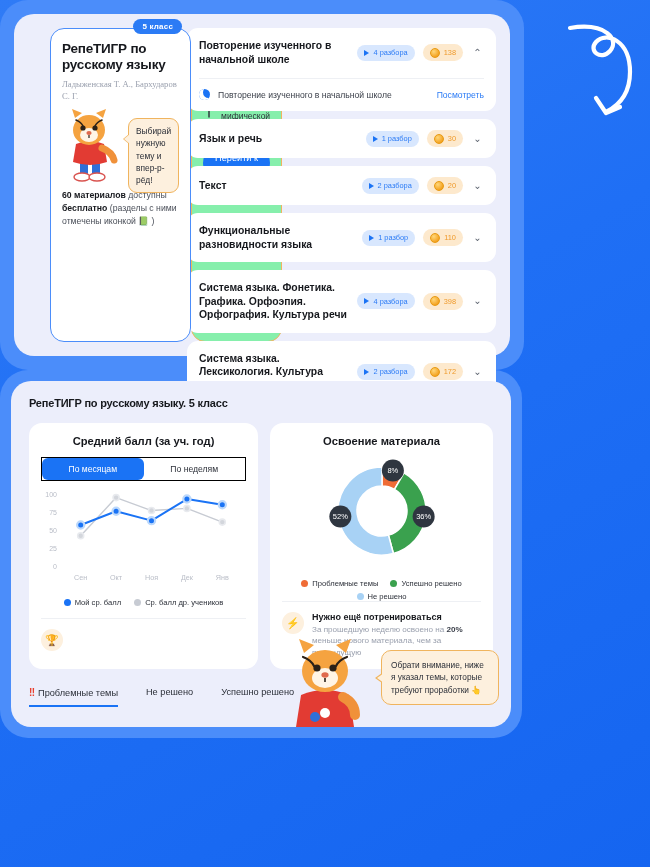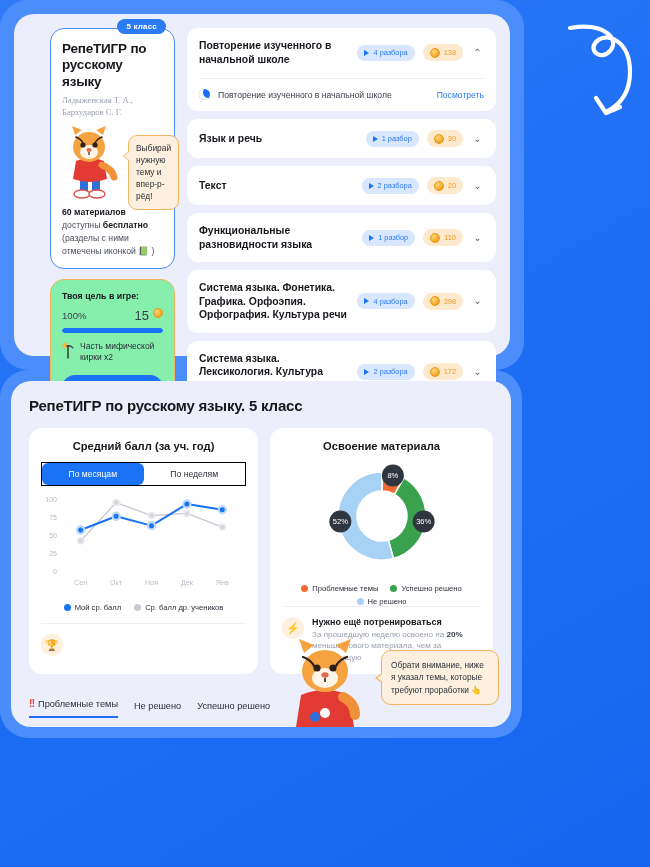--- a/index.html
+++ b/index.html
@@ -26,21 +26,21 @@
   }
   .panel-top-inner {
     width: 100%; height: 100%;
     background: #eceefb;
     border-radius: 20px;
     padding: 14px;
     display: flex; gap: 12px;
   }
 
   
-  .left-col { width: 147px; flex: 0 0 147px; display: flex; flex-direction: column; gap: 10px; padding-left: 22px; }
+  .left-col { width: 147px; flex: 0 0 147px; display: flex; gap: 0; padding-left: 22px; }
 
   .course-card {
     position: relative;
     background: #ffffff;
     border: 1.6px solid #4b8dfa;
     border-radius: 14px;
     padding: 12px 11px 10px 11px;
   }
   .grade-badge {
     position: absolute; top: -10px; right: 8px;
@@ -168,21 +168,21 @@
     border-radius: 28px;
     padding: 11px;
   }
   .panel-bottom-inner {
     width: 100%; height: 100%;
     background: #eceefb;
     border-radius: 20px;
     padding: 16px 18px 0 18px;
     position: relative; overflow: hidden;
   }
-  .dash-title { font-size: 15px; font-weight: 700; color: #16181d; letter-spacing: -.2px; }
+  .dash-title { font-size: 11px; font-weight: 700; color: #16181d; letter-spacing: -.2px; }
   .cards-row { display: flex; gap: 12px; margin-top: 14px; }
   .chart-card {
     background: #fff; border-radius: 13px; padding: 12px 12px 11px 12px;
     flex: 1; display: flex; flex-direction: column;
   }
   .chart-title { text-align: center; font-size: 11.2px; font-weight: 700; color: #16181d; }
 
   .seg {
     display: flex; margin-top: 10px;
     border: 1px solid #000000; border-radius: 0; overflow: hidden;
@@ -208,21 +208,21 @@
     color: #f2a01f; font-size: 11px;
   }
   .note-title { font-size: 9px; font-weight: 700; color: #16181d; }
   .note-text { font-size: 8.1px; color: #9aa0ae; line-height: 1.42; margin-top: 2px; }
   .note-text b { color: #3a3f49; font-weight: 700; }
 
   .legend-donut { display: flex; flex-direction: column; align-items: center; gap: 4px; margin-top: 12px; }
   .legend-donut .r { display: flex; gap: 12px; }
 
   
-  .bottom-tabs { position: absolute; left: 18px; bottom: 9px; display: flex; gap: 16px; align-items: flex-end; }
+  .bottom-tabs { position: absolute; left: 18px; bottom: 20px; display: flex; gap: 28px; align-items: flex-start; }
   .btab { font-size: 9.2px; color: #2b2f38; cursor: pointer; padding-bottom: 7px; }
   .btab.active { border-bottom: 2.4px solid #1a73f5; }
   .bang { color: #e8402f; font-weight: 700; font-size: 10px; margin-right: 3px; }
 
   .tiger-big { position: absolute; right: 146px; bottom: 0; width: 80px; height: 92px; }
   .bubble-big {
     position: absolute; right: 12px; bottom: 22px; width: 118px;
     background: #fdf0de; border: 1.2px solid #f0b45e; border-radius: 10px;
     padding: 8px 9px; font-size: 8.3px; color: #2b2f38; line-height: 1.5;
   }

